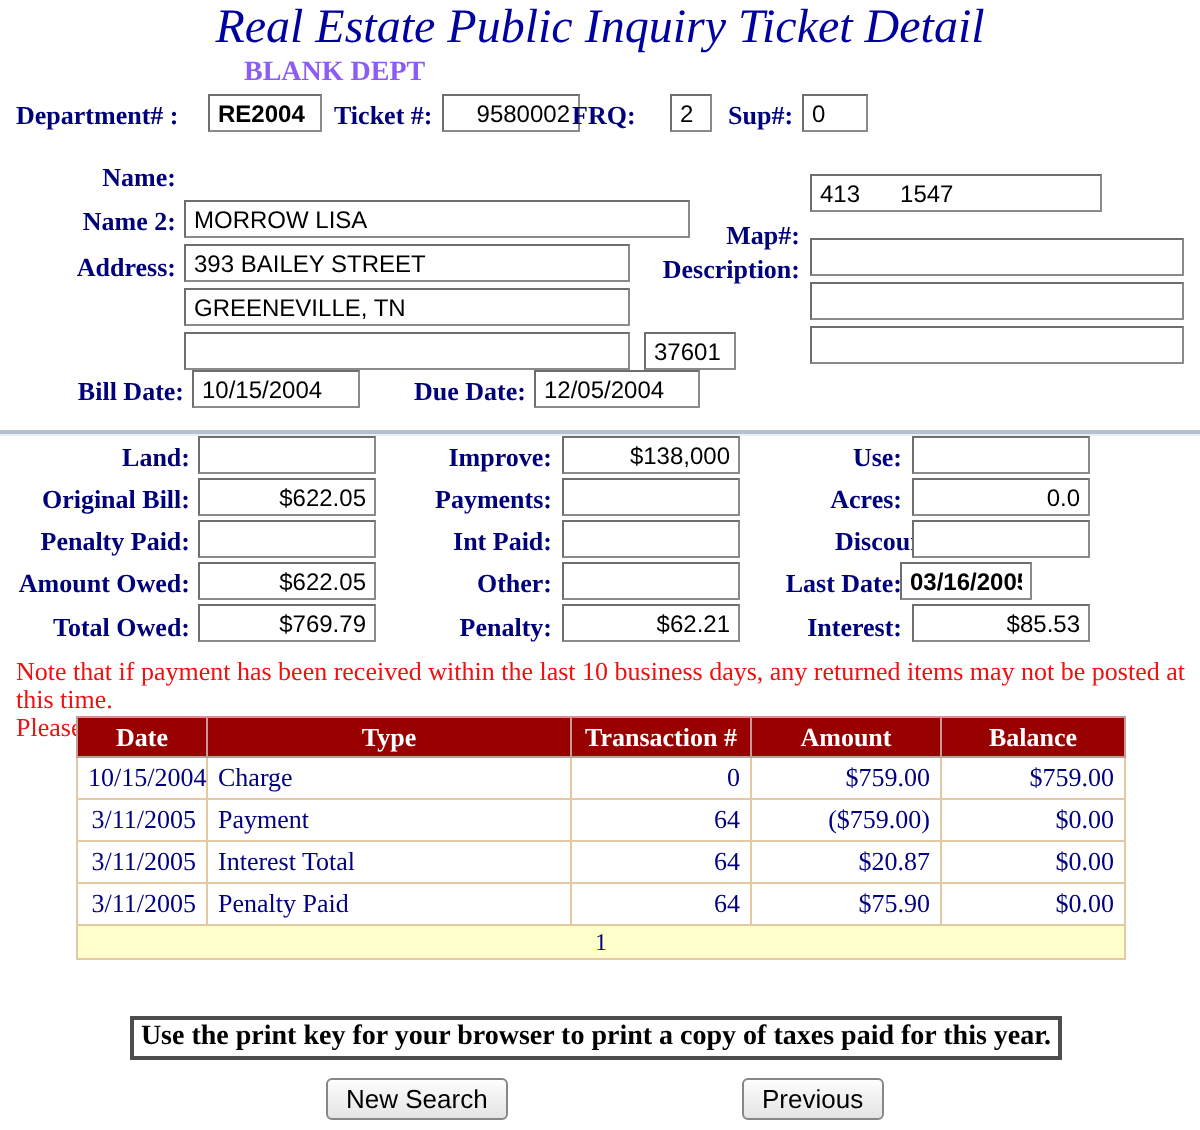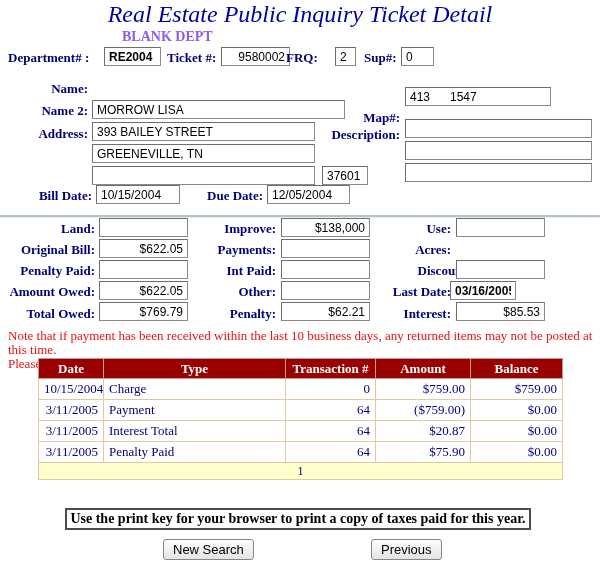--- a/index.html
+++ b/index.html
@@ -80,20 +80,21 @@
   <span class="lbl ra" style="left:180px;top:221px;width:96px;">Improve:</span>
   <input class="inp r" style="left: 281px; top: 218px; width: 89px;" value="$138,000">
   <span class="lbl ra" style="left:355px;top:221px;width:96px;">Use:</span>
   <input class="inp r" style="left: 456px; top: 218px; width: 89px;" value="">
 
   <span class="lbl ra" style="left:0;top:242px;width:95px;">Original Bill:</span>
   <input class="inp r" style="left: 99px; top: 239px; width: 89px;" value="$622.05">
   <span class="lbl ra" style="left:180px;top:242px;width:96px;">Payments:</span>
   <input class="inp r" style="left: 281px; top: 239px; width: 89px;" value="">
   <span class="lbl ra" style="left:355px;top:242px;width:96px;">Acres:</span>
+  <input class="inp r" style="left: 456px; top: 239px; width: 89px;" value="0.0">
 
   <span class="lbl ra" style="left:0;top:263px;width:95px;">Penalty Paid:</span>
   <input class="inp r" style="left: 99px; top: 260px; width: 89px;" value="">
   <span class="lbl ra" style="left:180px;top:263px;width:96px;">Int Paid:</span>
   <input class="inp r" style="left: 281px; top: 260px; width: 89px;" value="">
   <span class="lbl ra" style="left:375px;top:263px;width:96px;">Discount:</span>
   <input class="inp r" style="left: 456px; top: 260px; width: 89px;" value="">
 
   <span class="lbl ra" style="left:0;top:284px;width:95px;">Amount Owed:</span>
   <input class="inp r" style="left: 99px; top: 281px; width: 89px;" value="$622.05">

